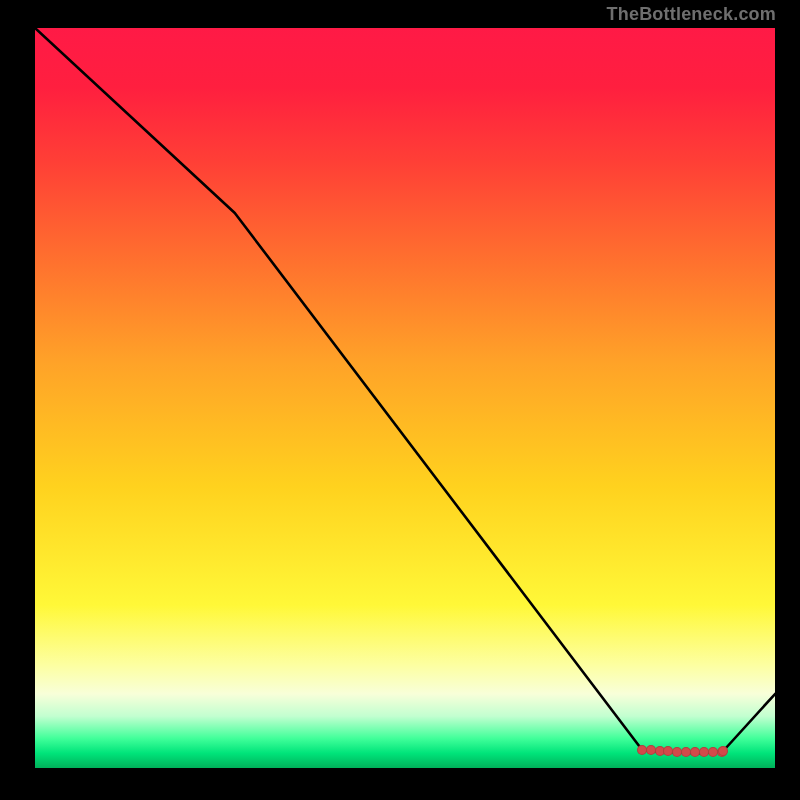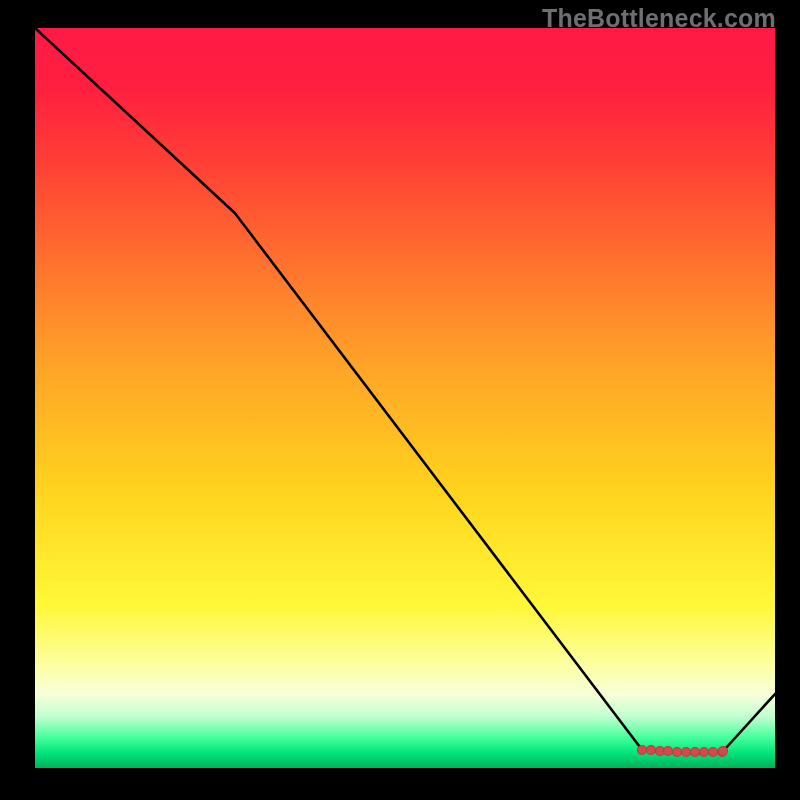--- a/index.html
+++ b/index.html
@@ -44,21 +44,21 @@
     top: 0;
     width: 740px;
     height: 740px;
     pointer-events: none;
   }
   .watermark {
     position: absolute;
     top: 4px;
     right: 24px;
     font-family: Arial, Helvetica, sans-serif;
-    font-size: 25px;
+    font-size: 18px;
     font-weight: 600;
     color: #6f6f6f;
     letter-spacing: 0.2px;
     user-select: none;
     margin-left: 44px;
   }
   .markers {
     position: absolute;
     left: 0; top: 0;
     width: 740px; height: 740px;

